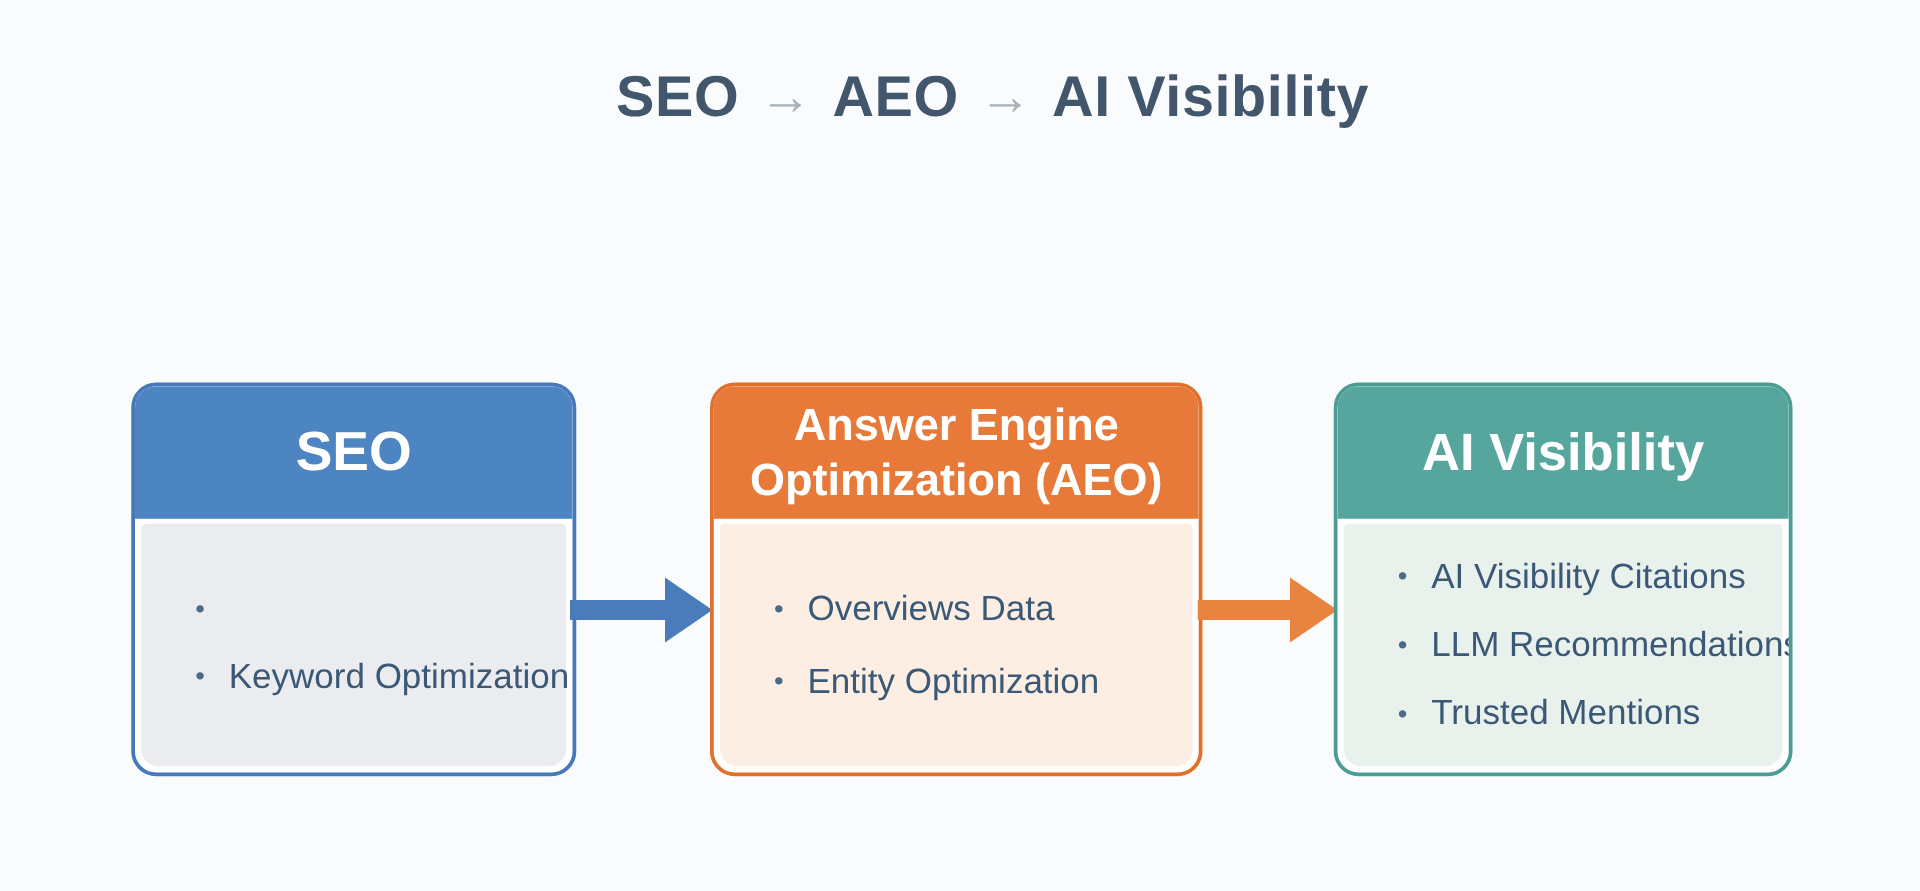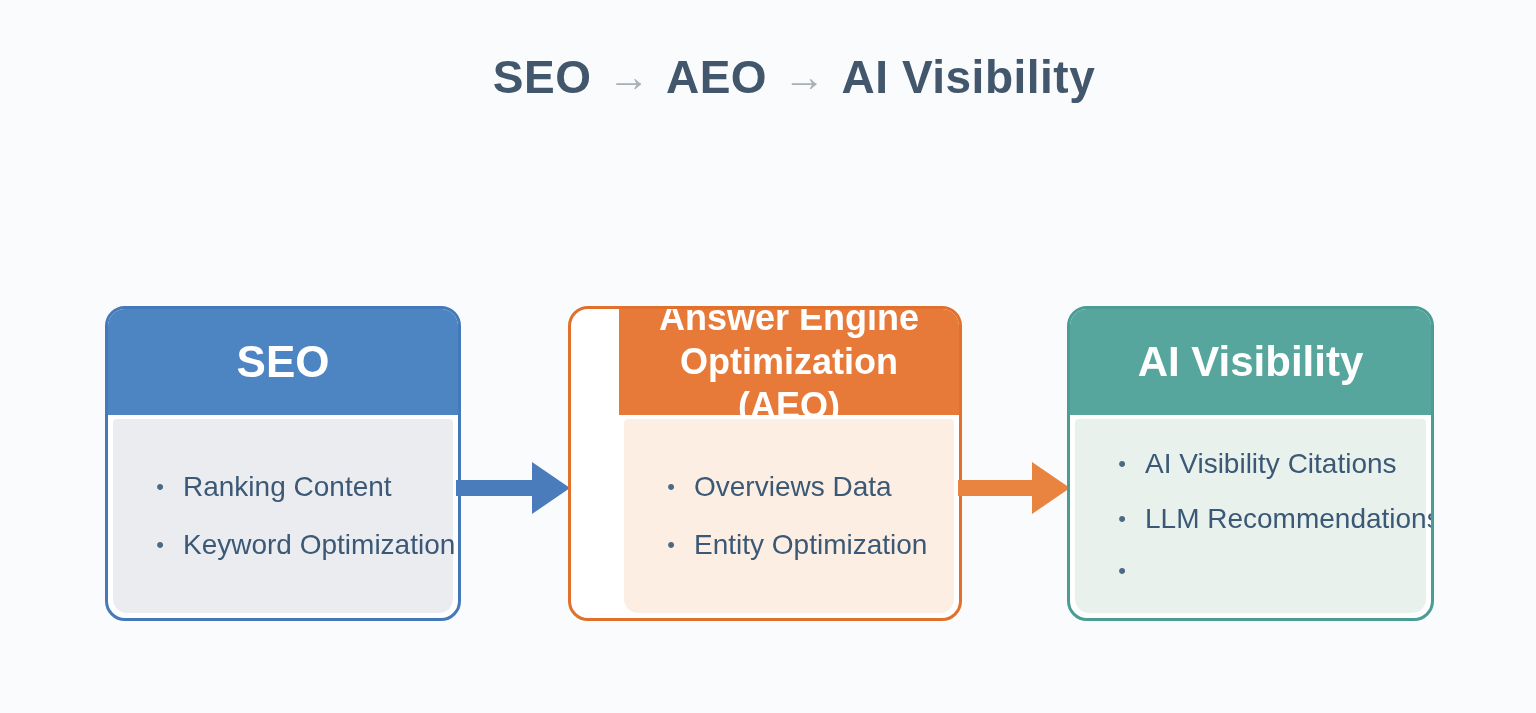--- a/index.html
+++ b/index.html
@@ -90,21 +90,21 @@
     flex: 0 0 10px;
     text-align: center;
   }
 
   
   .box-seo { left: 105px; width: 356px; border: 3px solid #4679ba; }
   .box-seo .box-header { background: #4c85c2; font-size: 44px; }
   .box-seo .box-body { background: #ebecef; }
 
   
-  .box-aeo { left: 568px; width: 394px; border: 3px solid #e0702c; padding-left: 48px; }
+  .box-aeo { left: 568px; width: 394px; border: 3px solid #e0702c; }
   .box-aeo .box-header { background: #e77a39; font-size: 36px; line-height: 1.22; }
   .box-aeo .box-body { background: #fceee2; }
 
   
   .box-ai { left: 1067px; width: 367px; border: 3px solid #4b9c94; }
   .box-ai .box-header { background: #57a69e; font-size: 42px; }
   .box-ai .box-body { background: #e9f1ed; gap: 24px; }
 
   
   .connector {
@@ -123,21 +123,20 @@
     <span class="stage">SEO</span><span class="sep">→</span><span class="stage">AEO</span><span class="sep">→</span><span class="stage">AI Visibility</span>
   </div>
 
   <div class="box box-seo">
     <div class="box-header">
       <span>SEO</span>
     </div>
     <div class="box-body">
       <div class="item">
         <span class="dot">•</span>
-        <span class="item-text">Ranking Content</span>
       </div>
       <div class="item">
         <span class="dot">•</span>
         <span class="item-text">Keyword Optimization</span>
       </div>
     </div>
   </div>
 
   <svg class="connector connector-1" width="114" height="54" viewBox="0 0 114 54" aria-hidden="true">
     <rect x="0" y="19" width="80" height="16" fill="#4a7cbb"></rect>
@@ -173,17 +172,18 @@
       <div class="item">
         <span class="dot">•</span>
         <span class="item-text">AI Visibility Citations</span>
       </div>
       <div class="item">
         <span class="dot">•</span>
         <span class="item-text">LLM Recommendations</span>
       </div>
       <div class="item">
         <span class="dot">•</span>
+        <span class="item-text">Trusted Mentions</span>
       </div>
     </div>
   </div>
 
 </div>
 
 </body></html>

